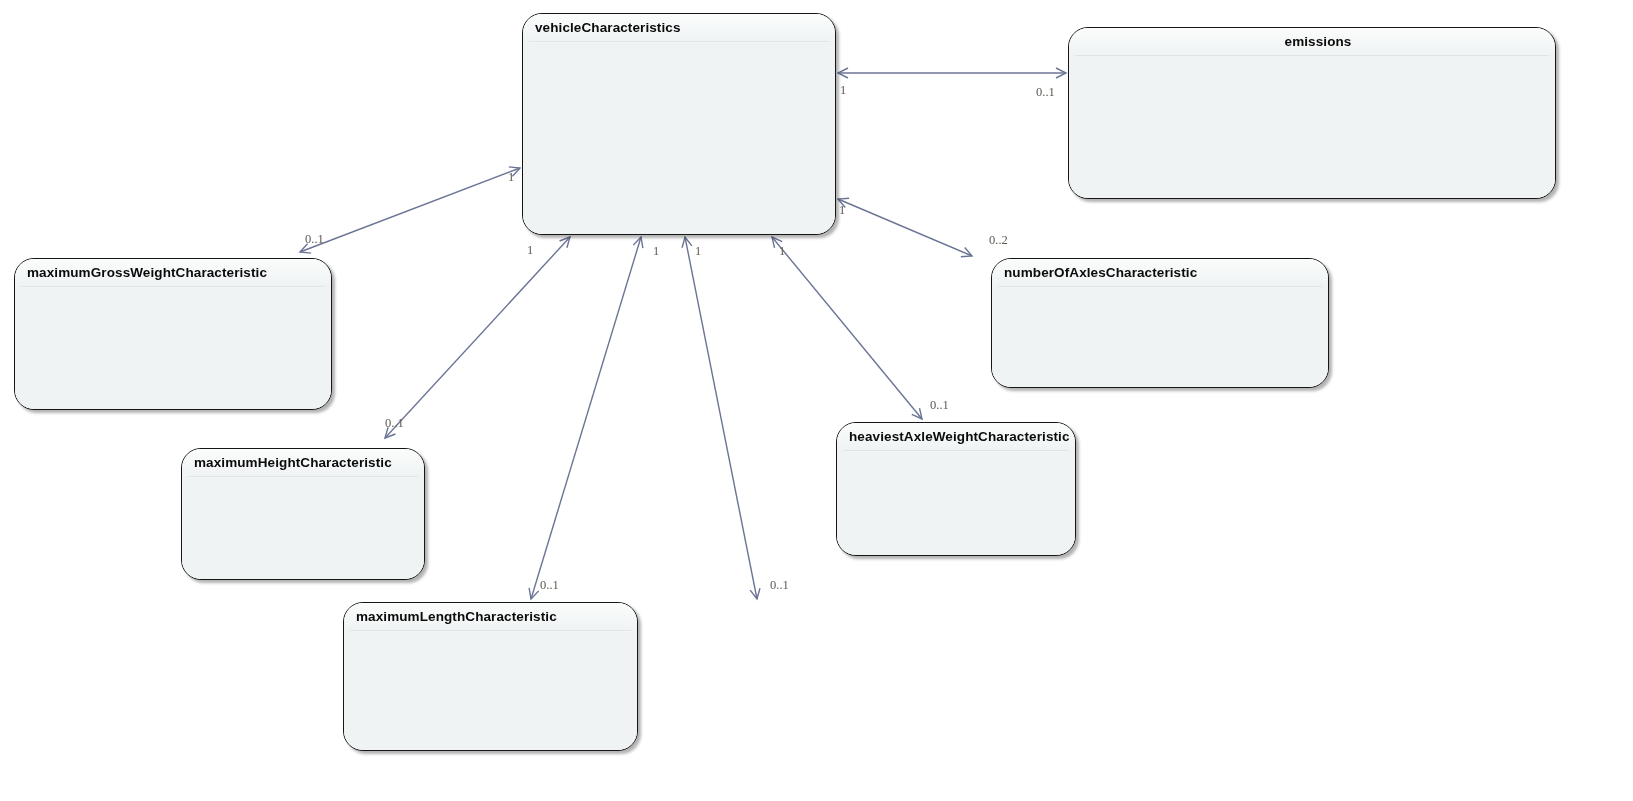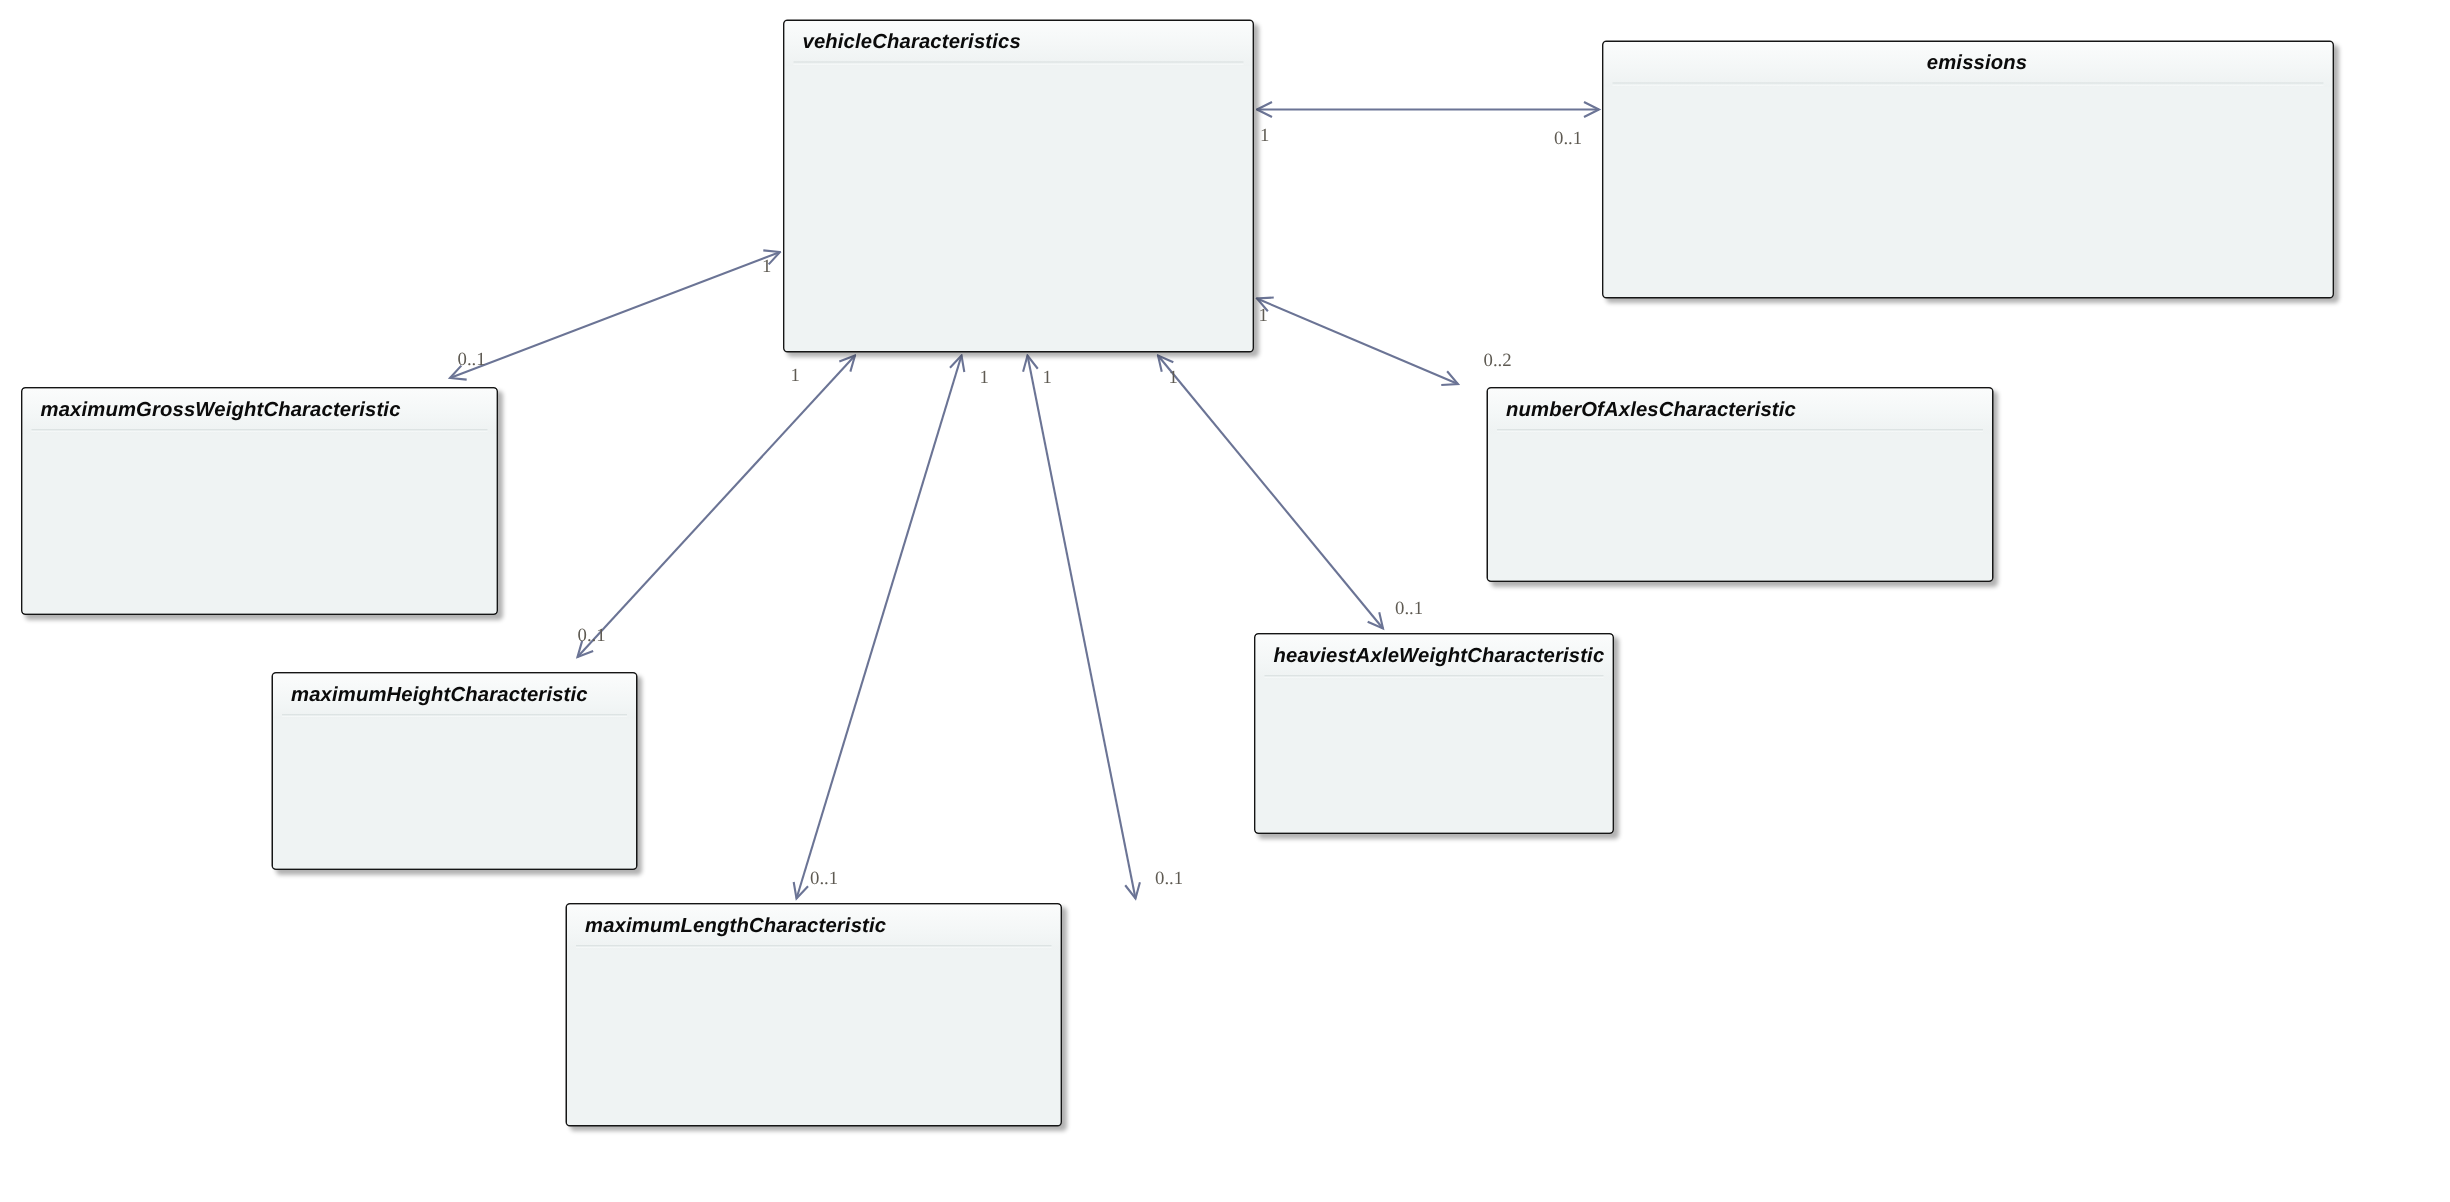--- a/index.html
+++ b/index.html
@@ -22,25 +22,24 @@
     left: 0;
     top: 0;
     width: 1633px;
     height: 801px;
     pointer-events: none;
   }
   .uml-class {
     position: absolute;
     box-sizing: border-box;
     border: 1.6px solid #151515;
-    border-radius: 3px;
+    border-radius: 20px;
     background: #eff3f3;
     box-shadow: 3px 3px 3px rgba(0,0,0,0.30);
     overflow: hidden;
-    font-style: italic;
   }
   .uml-header {
     position: relative;
     height: 30px;
     box-sizing: border-box;
     padding: 6px 0 0 12px;
     background: linear-gradient(to bottom, #fbfcfc 0%, #f4f7f7 55%, #eef2f2 100%);
     font-size: 13.5px;
     font-weight: bold;
     color: #0b0b0b;
@@ -138,21 +137,21 @@
   </div>
 
   <div class="uml-class" style="left:836px; top:422px; width:240px; height:134px;">
     <div class="uml-header">
       <span>heaviestAxleWeightCharacteristic</span>
       <span class="uml-sep"></span>
     </div>
     <div class="uml-body"></div>
   </div>
 
-  <div class="uml-class" style="left:377px; top:602px; width:331px; height:149px;">
+  <div class="uml-class" style="left:343px; top:602px; width:295px; height:149px;">
     <div class="uml-header">
       <span>maximumLengthCharacteristic</span>
       <span class="uml-sep"></span>
     </div>
     <div class="uml-body"></div>
   </div>
 
 
   <span class="edge-label" style="left:840px; top:83px;">1</span>
   <span class="edge-label" style="left:1036px; top:85px;">0..1</span>

